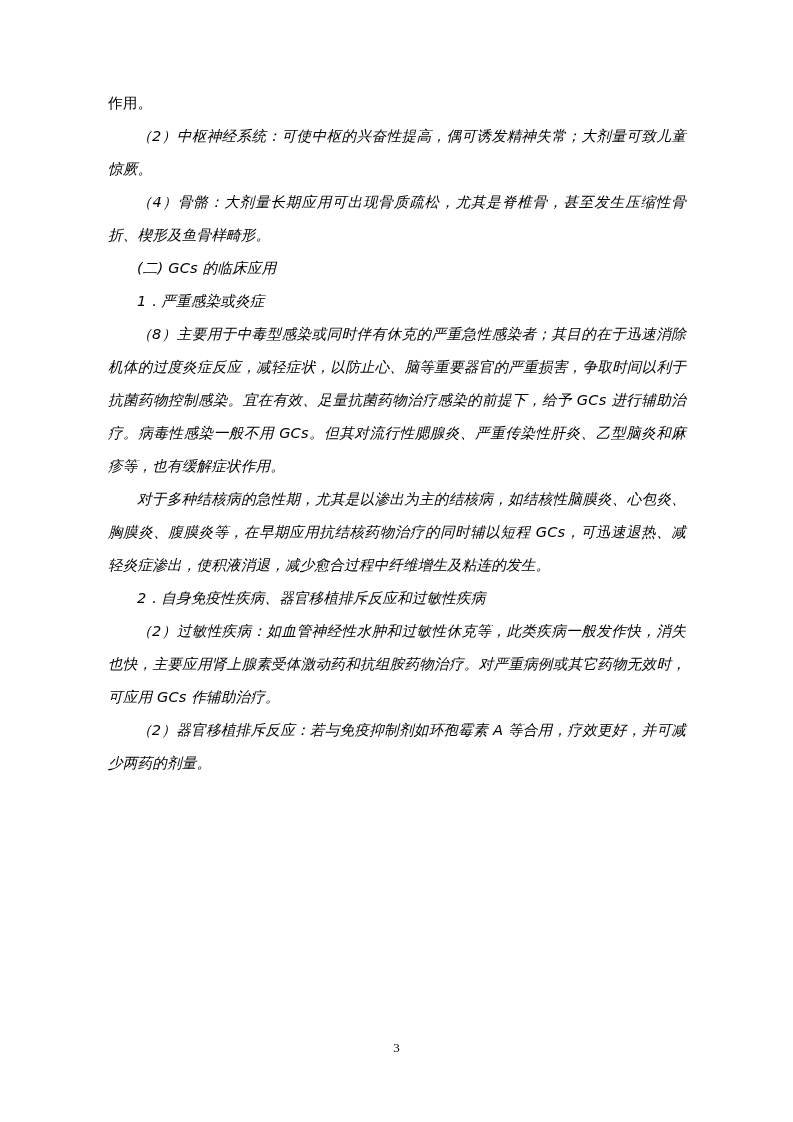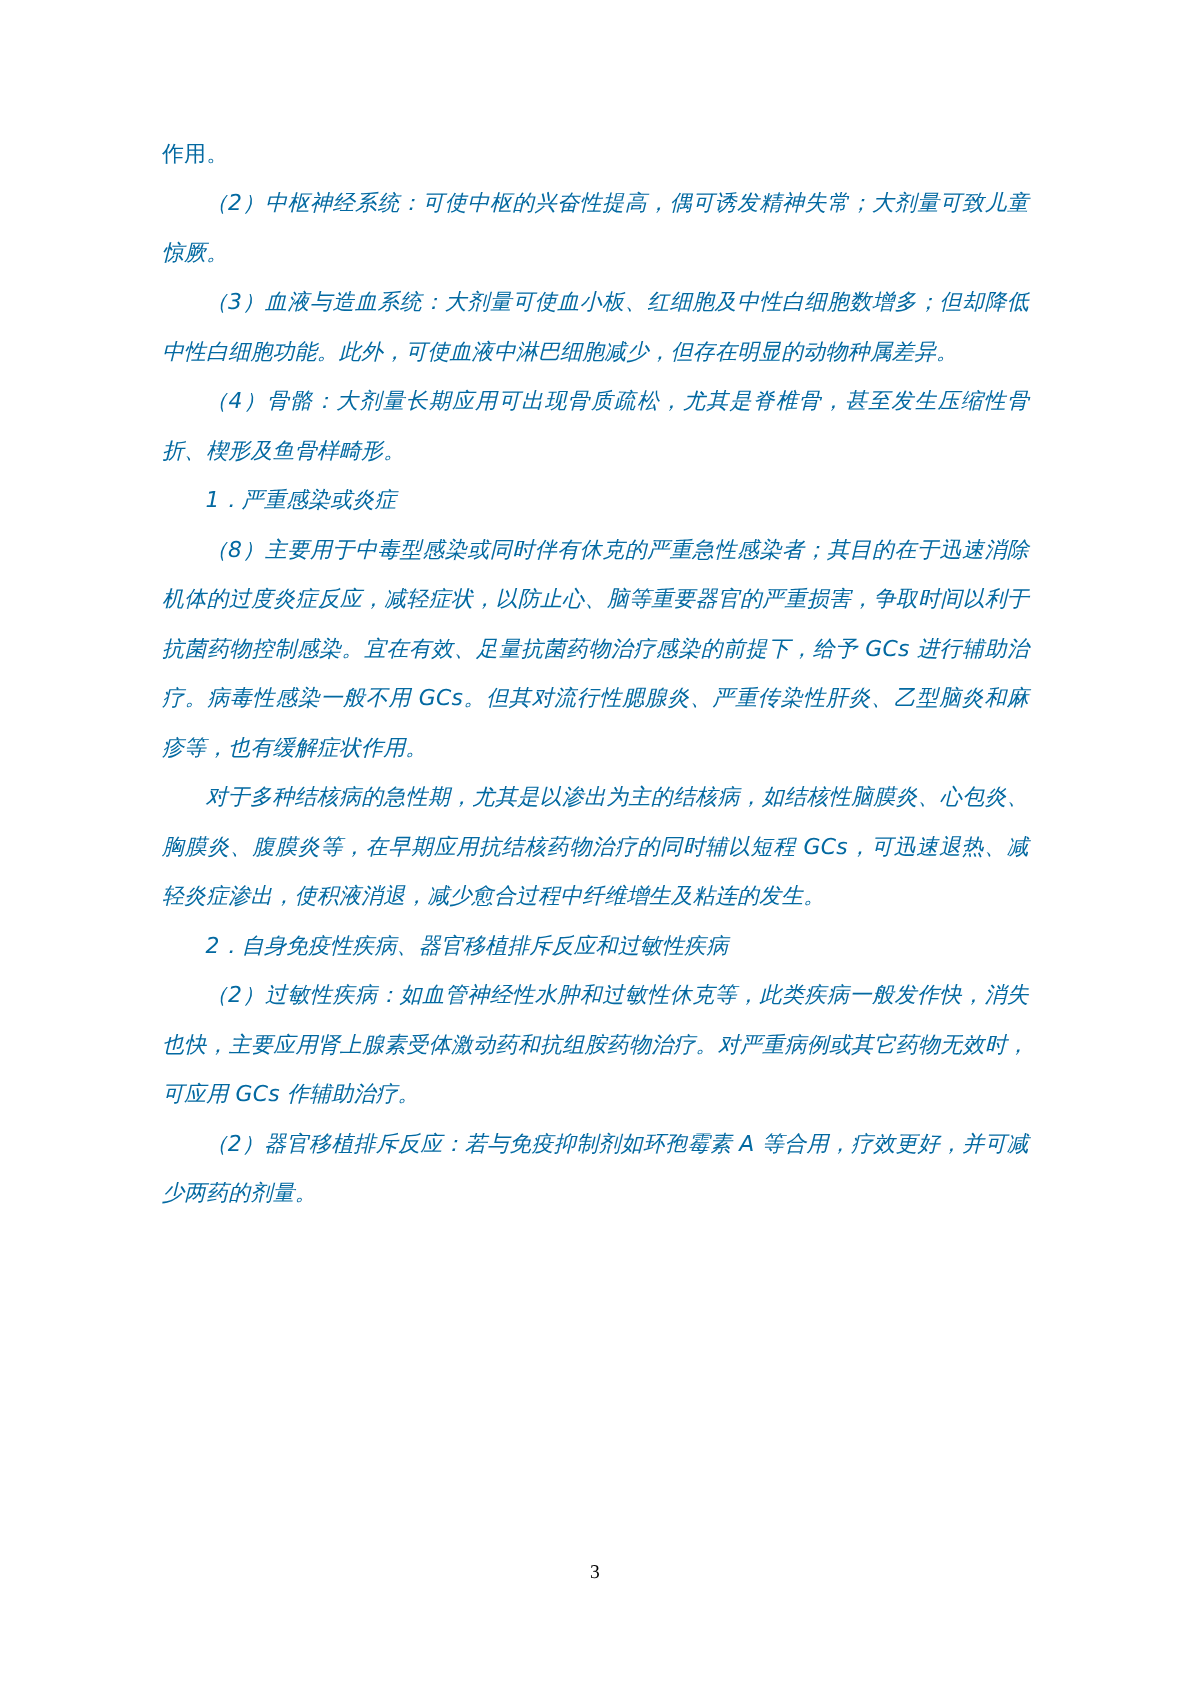--- a/index.html
+++ b/index.html
@@ -18,21 +18,21 @@
   }
   .content {
     position: absolute;
     left: 108px;
     top: 86px;
     width: 578px;
   }
   .para {
     font-size: 14.6px;
     line-height: 33px;
-    color: #0369a1;
+    color: #000000;
     text-align: justify;
     text-justify: inter-ideograph;
     margin: 0;
     letter-spacing: 0.15px;
   }
   .indent2 {
     text-indent: 29px;
     font-style: italic;
   }
   .noindent {
@@ -49,22 +49,22 @@
     font-family: "Liberation Serif", serif;
   }
 </style>
 </head>
 <body>
 
 <div class="page">
   <div class="content">
     <p class="para noindent">作用。</p>
     <p class="para indent2">（2）中枢神经系统：可使中枢的兴奋性提高，偶可诱发精神失常；大剂量可致儿童惊厥。</p>
-    <p class="para indent2">（3）血液与造血系统：大剂量可使血小板、红细胞及中性白细胞数增多；但却降低中性白细胞功能。此外，可使血液中淋巴细胞减少，但存在明显的动物种属差异。</p>
     <p class="para indent2">（4）骨骼：大剂量长期应用可出现骨质疏松，尤其是脊椎骨，甚至发生压缩性骨折、楔形及鱼骨样畸形。</p>
+    <p class="para indent2">(二) GCs 的临床应用</p>
     <p class="para indent2">1．严重感染或炎症</p>
     <p class="para indent2">（8）主要用于中毒型感染或同时伴有休克的严重急性感染者；其目的在于迅速消除机体的过度炎症反应，减轻症状，以防止心、脑等重要器官的严重损害，争取时间以利于抗菌药物控制感染。宜在有效、足量抗菌药物治疗感染的前提下，给予 GCs 进行辅助治疗。病毒性感染一般不用 GCs。但其对流行性腮腺炎、严重传染性肝炎、乙型脑炎和麻疹等，也有缓解症状作用。</p>
     <p class="para indent2">对于多种结核病的急性期，尤其是以渗出为主的结核病，如结核性脑膜炎、心包炎、胸膜炎、腹膜炎等，在早期应用抗结核药物治疗的同时辅以短程 GCs，可迅速退热、减轻炎症渗出，使积液消退，减少愈合过程中纤维增生及粘连的发生。</p>
     <p class="para indent2">2．自身免疫性疾病、器官移植排斥反应和过敏性疾病</p>
     <p class="para indent2">（2）过敏性疾病：如血管神经性水肿和过敏性休克等，此类疾病一般发作快，消失也快，主要应用肾上腺素受体激动药和抗组胺药物治疗。对严重病例或其它药物无效时，可应用 GCs 作辅助治疗。</p>
     <p class="para indent2">（2）器官移植排斥反应：若与免疫抑制剂如环孢霉素 A 等合用，疗效更好，并可减少两药的剂量。</p>
   </div>
   <div class="pagenum">3</div>
 </div>
 

